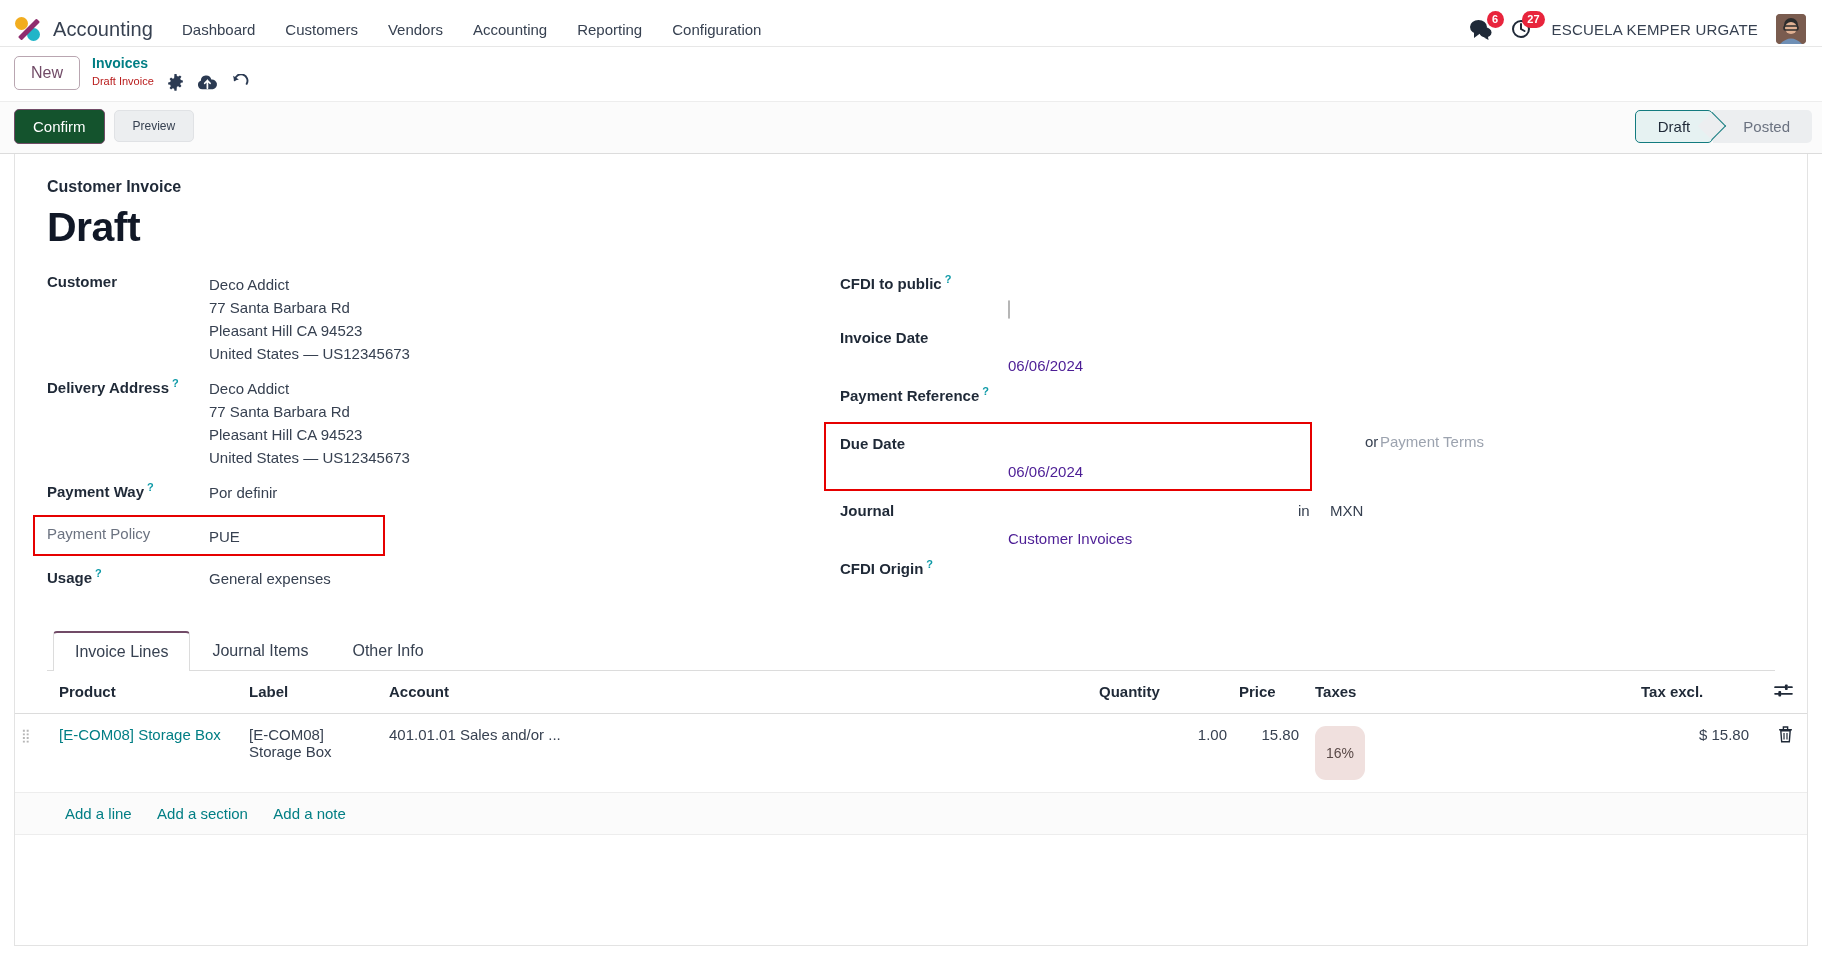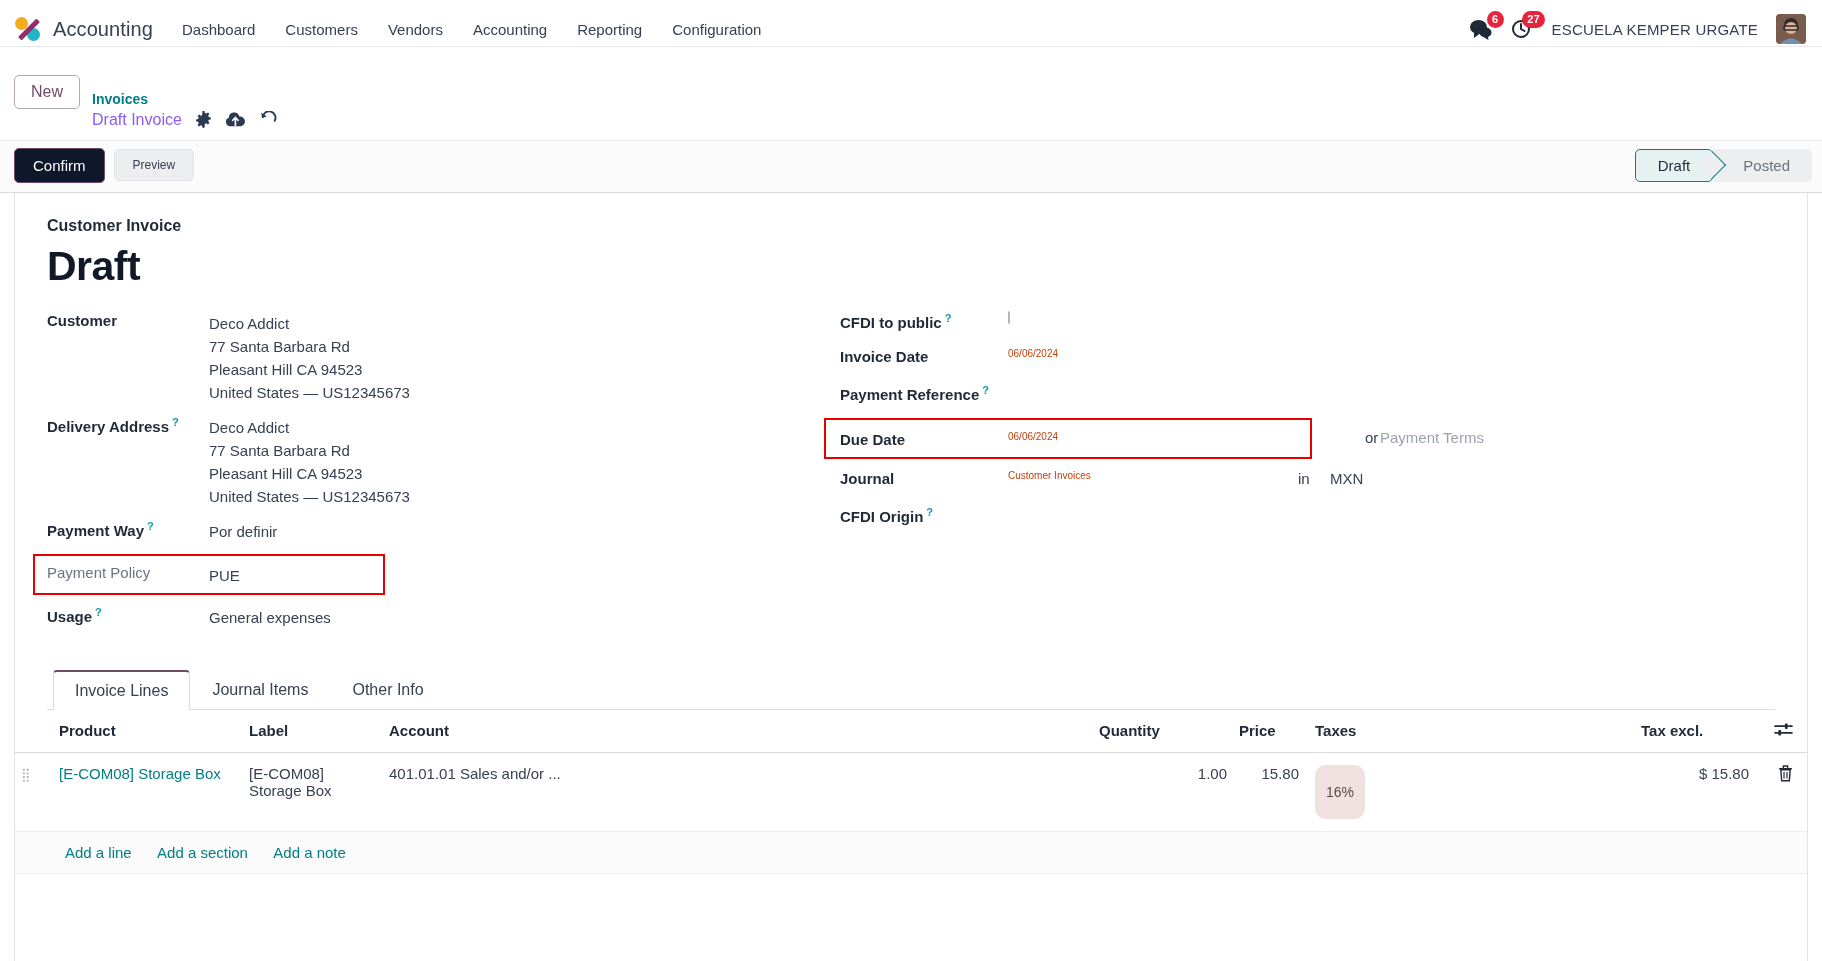--- a/index.html
+++ b/index.html
@@ -52,36 +52,36 @@
   
   .bcrow {
     display: flex; align-items: center; gap: 12px;
     padding: 8px 10px 10px 14px;
     background: #ffffff;
   }
   .btn-new {
     border: 1px solid #b9a6b1; background: #fff; color: #714b67;
     font-size: 16px; padding: 7px 16px; border-radius: 5px; cursor: pointer;
   }
-  .bc-text { line-height: 1.25; margin-top: 36px; }
+  .bc-text { line-height: 1.25; }
   .bc-parent { font-size: 14px; color: #017e84; font-weight: 600; cursor: pointer; display:block; }
   .bc-cur-row { display: flex; align-items: center; gap: 13px; margin-top: 1px; }
-  .bc-current { font-size: 16px; color: #8b5cf6; }
+  .bc-current { font-size: 11px; color: #b91c1c; }
   .bc-icon { cursor: pointer; display:flex; align-items:center; }
 
   
   .actionbar {
     display: flex; align-items: center;
     padding: 7px 10px 9px 14px;
     background: #fbfbfb;
     border-top: 1px solid #ededed;
     border-bottom: 1px solid #dcdcdc;
   }
   .btn-confirm {
-    background: #0f172a; color: #fff; border: 1px solid #714b67;
+    background: #14532d; color: #fff; border: 1px solid #714b67;
     font-size: 15px; padding: 8px 18px; border-radius: 5px; cursor: pointer;
   }
   .btn-preview {
     background: #eceef0; color: #374151; border: 1px solid #e0e2e5;
     font-size: 12px; padding: 8px 18px; border-radius: 5px; cursor: pointer;
     margin-left: 9px;
   }
   .statusbar { margin-left: auto; display: flex; align-items: stretch; }
   .st {
     font-size: 15px; padding: 7px 22px; display:flex; align-items:center;
@@ -120,21 +120,21 @@
   .frow { display: flex; align-items: flex-start; margin-bottom: 9px; min-height: 27px; }
   .flabel {
     width: 162px; flex: none; font-size: 15px; font-weight: 700; color: #1f2937;
     padding-top: 2px;
   }
   .flabel.muted { font-weight: 400; color: #6b7280; }
   .fval { font-size: 15px; color: #374151; padding-top: 2px; line-height: 1.55; }
   .q { color: #0e9aa7; font-size: 11px; vertical-align: super; margin-left: 3px; }
 
   .rlabel { width: 168px; flex: none; font-size: 15px; font-weight: 700; color: #1f2937; padding-top: 2px; }
-  .rval { font-size: 10px; color: #c2410c; padding-top: 2px; width: 290px; }
+  .rval { font-size: 15px; color: #4c1d95; padding-top: 2px; width: 290px; margin-top: 28px; }
   .rsuffix-lbl { font-size: 15px; color: #374151; padding-top: 2px; width: 32px; }
   .rsuffix-val { font-size: 15px; color: #9ca3af; padding-top: 2px; }
 
   .cbox { width: 16px; height: 16px; border: 1px solid #b6b6b6; border-radius: 3px; background: #fff; cursor: pointer; margin-top: 3px; }
 
   
   .hl { border: 2px solid #e60000; }
   .hl-left { padding: 6px 0 6px 12px; margin-left: -14px; width: 352px; margin-bottom: 9px; }
   .hl-right { padding: 9px 0 9px 14px; margin-left: -16px; width: 488px; margin-bottom: 9px; }
 

